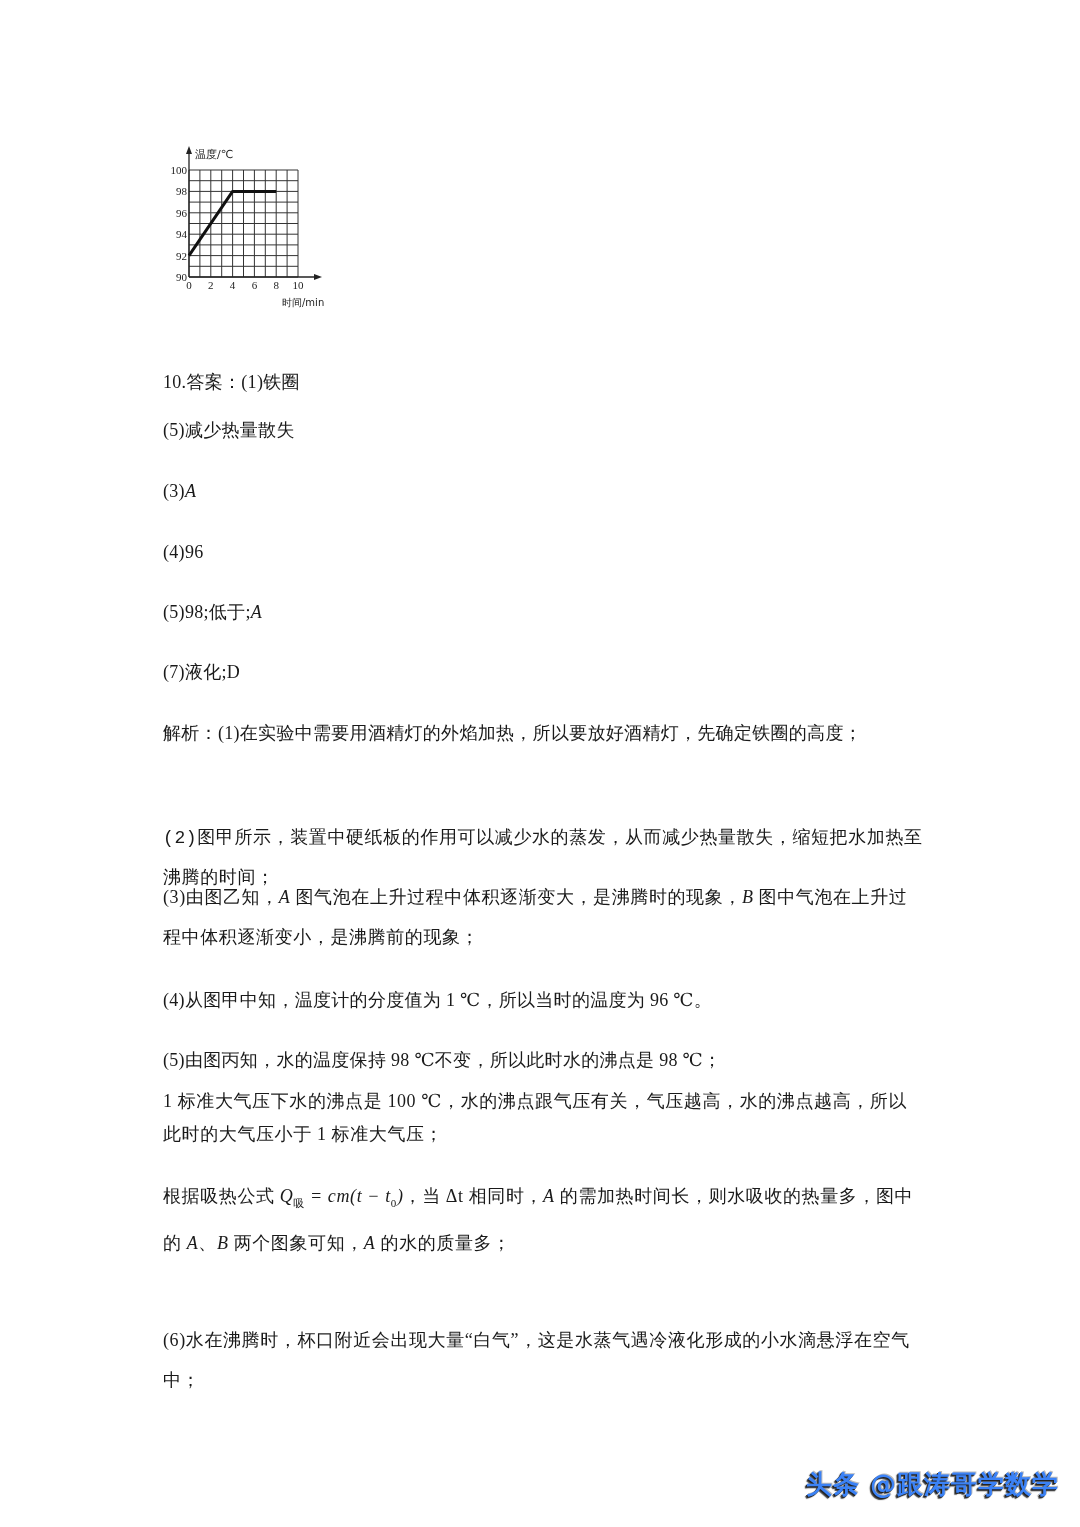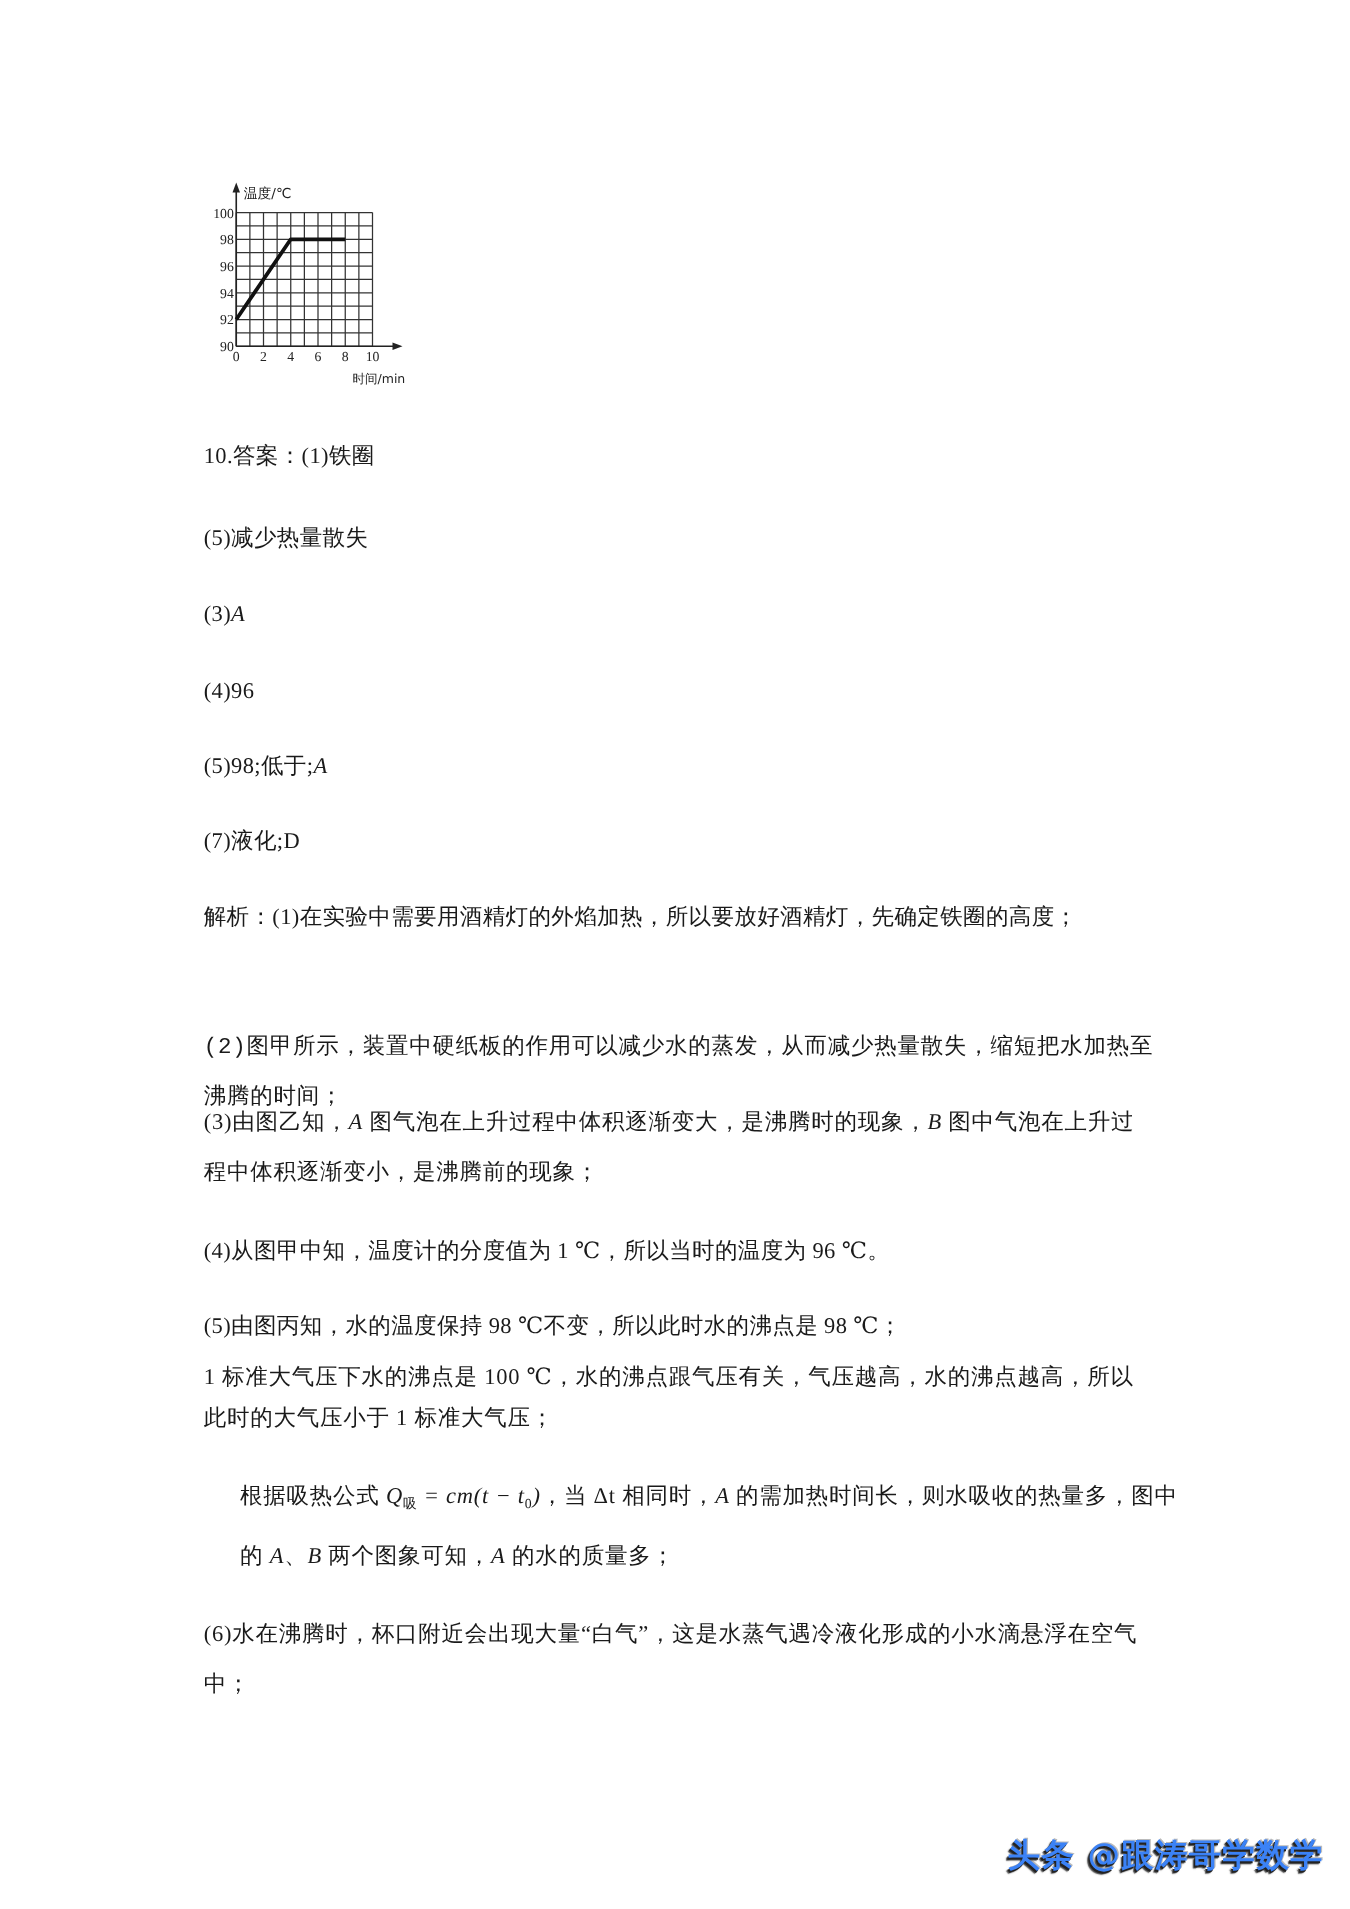--- a/index.html
+++ b/index.html
@@ -71,34 +71,34 @@
       <text x="27" y="98.2" text-anchor="end" font-family="Liberation Serif, serif" font-size="11" fill="#222">94</text>
       <text x="27" y="76.80000000000001" text-anchor="end" font-family="Liberation Serif, serif" font-size="11" fill="#222">96</text>
       <text x="27" y="55.400000000000006" text-anchor="end" font-family="Liberation Serif, serif" font-size="11" fill="#222">98</text>
       <text x="27" y="34" text-anchor="end" font-family="Liberation Serif, serif" font-size="11" fill="#222">100</text>
       <text x="35" y="18" font-family="DejaVu Sans, sans-serif" font-size="11" fill="#222">温度/℃</text>
       <text x="122" y="166" font-family="DejaVu Sans, sans-serif" font-size="10" fill="#222">时间/min</text>
       <polyline points="29,115.6 72.6,51.400000000000006 116.2,51.400000000000006" fill="none" stroke="#111" stroke-width="3" stroke-linejoin="round"></polyline>
     </svg>
 </div>
 
-<div class="line" style="top:352px;">10.答案：(1)铁圈</div>
+<div class="line" style="top:370px;">10.答案：(1)铁圈</div>
 <div class="line" style="top:418px;">(5)减少热量散失</div>
 <div class="line" style="top:479px;"><span>(3)</span><i class="var">A</i></div>
 <div class="line" style="top:540px;">(4)96</div>
 <div class="line" style="top:600px;"><span>(5)98;低于;</span><i class="var">A</i></div>
 <div class="line" style="top:660px;">(7)液化;D</div>
 
 <div class="line" style="top:721px;">解析：(1)在实验中需要用酒精灯的外焰加热，所以要放好酒精灯，先确定铁圈的高度；</div>
 
 <div class="para" style="top:818px;font-family:Liberation Mono, monospace;">(2)图甲所示，装置中硬纸板的作用可以减少水的蒸发，从而减少热量散失，缩短把水加热至沸腾的时间；</div>
 
 <div class="para" style="top:877px;"><span>(3)由图乙知，</span><i class="var">A</i><span> 图气泡在上升过程中体积逐渐变大，是沸腾时的现象，</span><i class="var">B</i><span> 图中气泡在上升过程中体积逐渐变小，是沸腾前的现象；</span></div>
 
 <div class="line" style="top:988px;">(4)从图甲中知，温度计的分度值为 1 ℃，所以当时的温度为 96 ℃。</div>
 
 <div class="line" style="top:1048px;">(5)由图丙知，水的温度保持 98 ℃不变，所以此时水的沸点是 98 ℃；</div>
 <div class="para tight" style="top:1085px;">1 标准大气压下水的沸点是 100 ℃，水的沸点跟气压有关，气压越高，水的沸点越高，所以此时的大气压小于 1 标准大气压；</div>
-<div class="para" style="top:1176px;margin-left:29px;"><span>根据吸热公式 </span><span class="formula"><span>Q</span><sub>吸</sub><span> = cm(t − t</span><sub>0</sub><span>)</span></span><span>，当 Δt 相同时，</span><i class="var">A</i><span> 的需加热时间长，则水吸收的热量多，图中的 </span><i class="var">A</i><span>、</span><i class="var">B</i><span> 两个图象可知，</span><i class="var">A</i><span> 的水的质量多；</span></div>
+<div class="para" style="top:1176px;"><span>根据吸热公式 </span><span class="formula"><span>Q</span><sub>吸</sub><span> = cm(t − t</span><sub>0</sub><span>)</span></span><span>，当 Δt 相同时，</span><i class="var">A</i><span> 的需加热时间长，则水吸收的热量多，图中的 </span><i class="var">A</i><span>、</span><i class="var">B</i><span> 两个图象可知，</span><i class="var">A</i><span> 的水的质量多；</span></div>
 
-<div class="para" style="top:1287px;">(6)水在沸腾时，杯口附近会出现大量“白气”，这是水蒸气遇冷液化形成的小水滴悬浮在空气中；</div>
+<div class="para" style="top:1320px;">(6)水在沸腾时，杯口附近会出现大量“白气”，这是水蒸气遇冷液化形成的小水滴悬浮在空气中；</div>
 
 <div class="watermark">头条 @跟涛哥学数学</div>
 
 </body></html>

